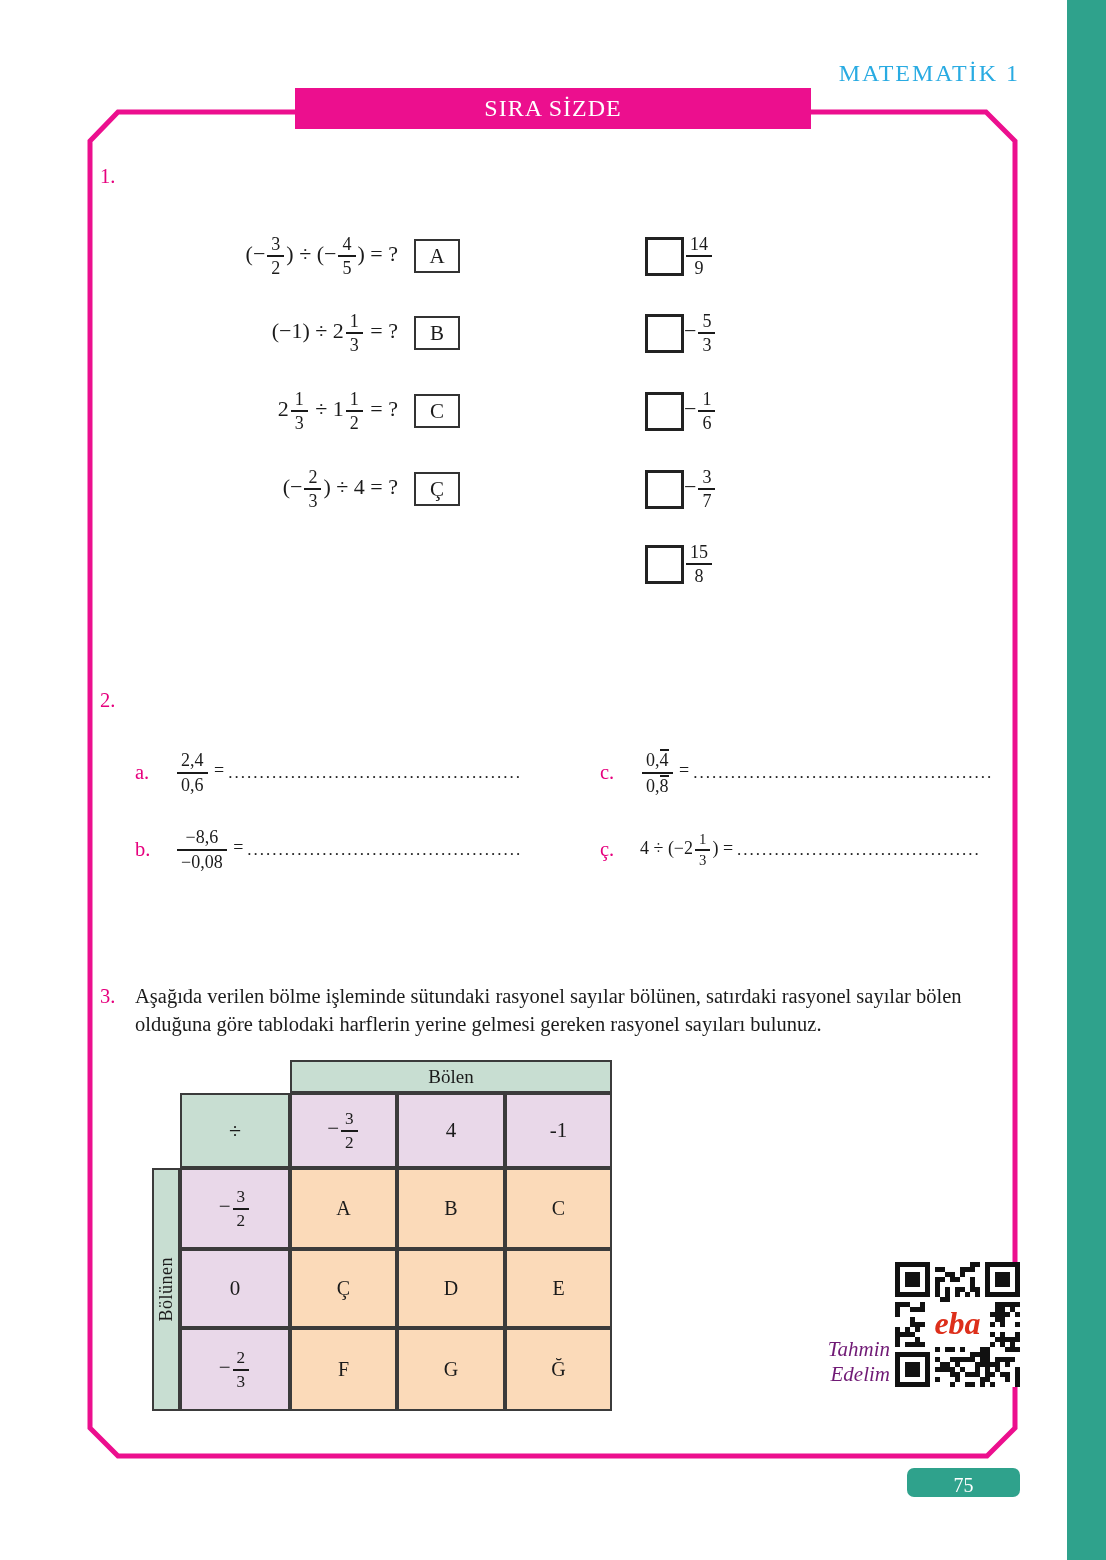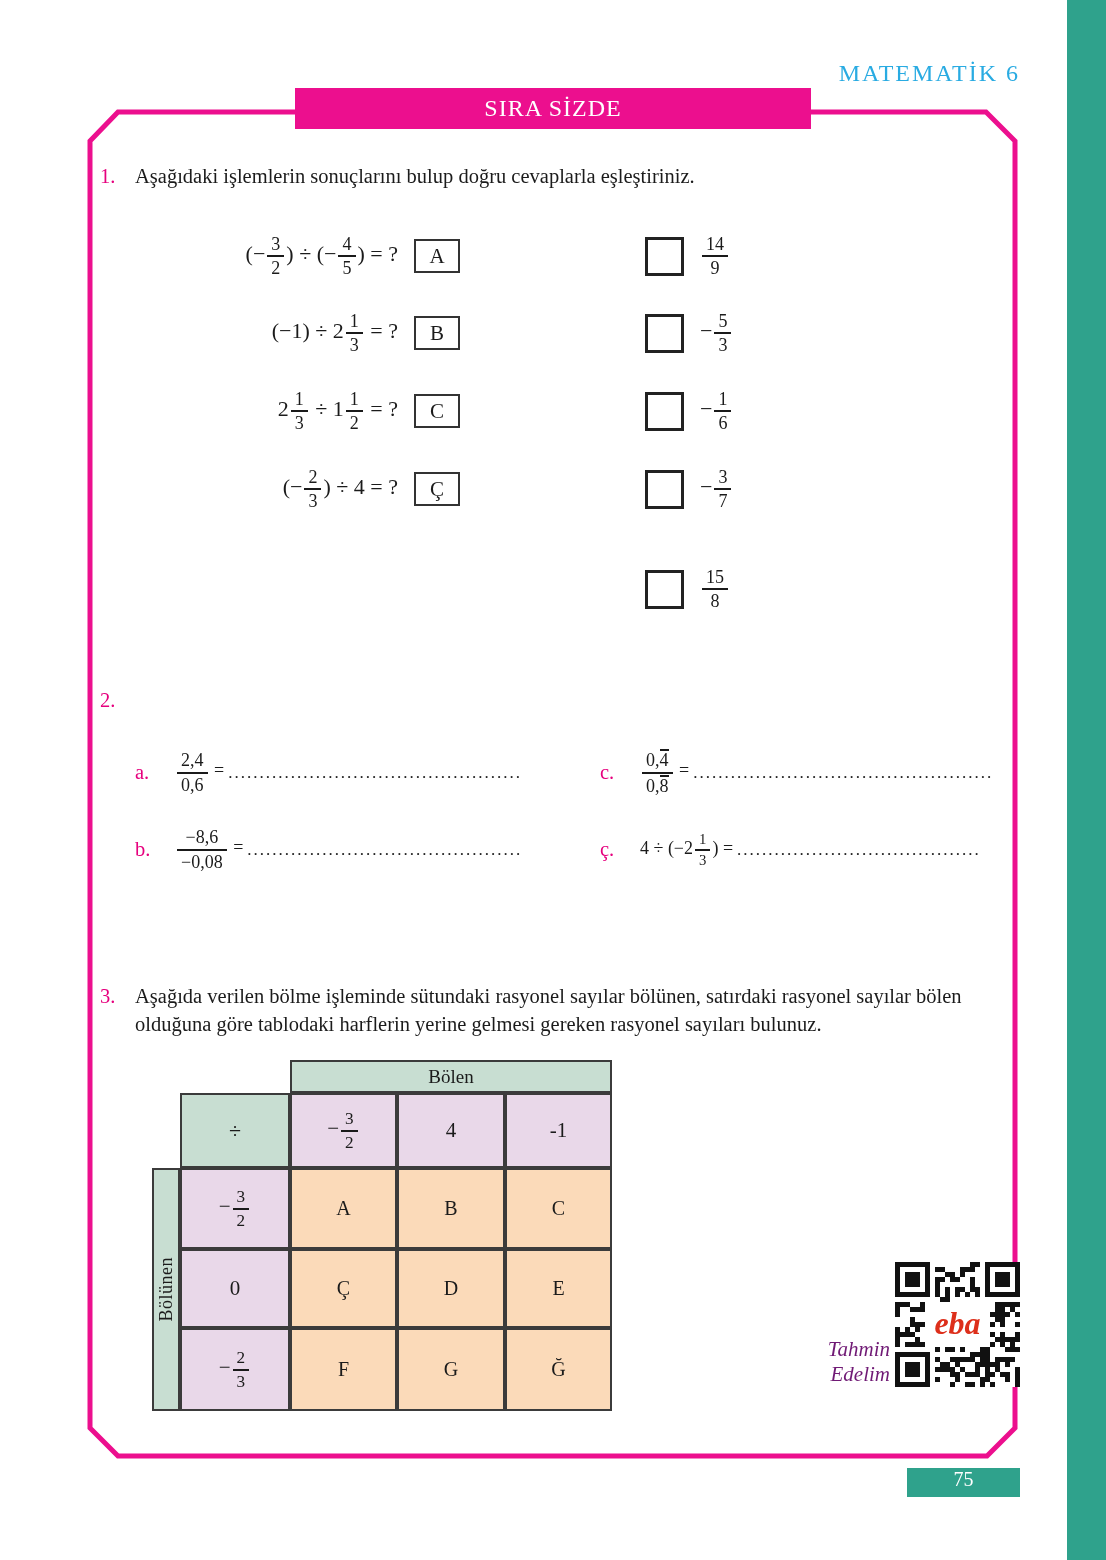--- a/index.html
+++ b/index.html
@@ -43,21 +43,21 @@
     display:inline-block; vertical-align:middle; text-align:center;
     line-height:1.12; font-size:0.82em; margin:0 2px;
   }
   .frac .num { display:block; border-bottom:2px solid #1a1a1a; padding:0 4px 1px; }
   .frac .den { display:block; padding:1px 4px 0; }
   .over { display:inline-block; border-top:2px solid #1a1a1a; line-height:1.05; }
 
   
   .q1row { display:flex; align-items:center; }
   .q1row.prob { left:160px; width:300px; justify-content:flex-end; gap:16px; height:64px; }
-  .q1row.ans  { left:645px; width:300px; gap:16px; height:64px; }
+  .q1row.ans  { left:645px; width:300px; height:64px; }
   .lbox {
     display:inline-flex; width:46px; height:34px; flex:0 0 46px;
     border:2px solid #333; align-items:center; justify-content:center;
     font-size:21px; background:#fff;
   }
   .mbox {
     display:inline-block; width:39px; height:39px; flex:0 0 39px;
     border:3px solid #222; background:#fff;
   }
 
@@ -90,41 +90,41 @@
   }
   .op-cell { font-size:22px; }
   .group-cell { font-size:19px; }
 
   
   .qr-caption { left:765px; top:1337px; width:125px; font-style:italic; font-size:21px; color:#701a75; text-align:right; }
   .qr-wrap { left:895px; top:1262px; width:125px; height:125px; }
   .page-badge {
     left:907px; top:1468px; width:113px; height:29px;
     background:#2fa28c; color:#ffffff;
-    display:flex; align-items:flex-start; justify-content:center;
+    display:flex; align-items:flex-end; justify-content:center;
     font-size:20px;
+    border-radius:7px;
   }
 </style>
 </head>
 <body>
 
 <div class="abs side-band"></div>
 
 <svg class="abs frame-svg" viewBox="0 0 1106 1560">
   <polygon points="118,112 986,112 1015,141 1015,1428 987,1456 118,1456 90,1428 90,141" fill="none" stroke="#ec0f8e" stroke-width="5"></polygon>
 </svg>
 
-<div class="abs course-label">MATEMATİK 6</div>
+<div class="abs course-label">MATEMATİK 1</div>
 <div class="abs banner">
   <span>SIRA SİZDE</span>
 </div>
 
 <div class="abs qhead q1head">
   <span class="qnum">1.</span>
-  <span>Aşağıdaki işlemlerin sonuçlarını bulup doğru cevaplarla eşleştiriniz.</span>
 </div>
 
 <div class="abs q1row prob" style="top:224px">
   <span class="expr">(−<span class="frac"><span class="num">3</span><span class="den">2</span></span>) ÷ (−<span class="frac"><span class="num">4</span><span class="den">5</span></span>) = ?</span>
   <span class="lbox">
       <span>A</span>
     </span>
 </div>
 <div class="abs q1row prob" style="top:301px">
   <span class="expr">(−1) ÷ 2<span class="frac"><span class="num">1</span><span class="den">3</span></span> = ?</span>
@@ -154,21 +154,21 @@
   <span class="expr">−<span class="frac"><span class="num">5</span><span class="den">3</span></span></span>
 </div>
 <div class="abs q1row ans" style="top:379px">
   <span class="mbox"></span>
   <span class="expr">−<span class="frac"><span class="num">1</span><span class="den">6</span></span></span>
 </div>
 <div class="abs q1row ans" style="top:457px">
   <span class="mbox"></span>
   <span class="expr">−<span class="frac"><span class="num">3</span><span class="den">7</span></span></span>
 </div>
-<div class="abs q1row ans" style="top:557px">
+<div class="abs q1row ans" style="top:532px">
   <span class="mbox"></span>
   <span class="expr"><span class="frac"><span class="num">15</span><span class="den">8</span></span></span>
 </div>
 
 <div class="abs qhead q2head">
   <span class="qnum">2.</span>
 </div>
 
 <div class="abs q2row bigfrac" style="left:135px;top:735px;width:440px">
   <span class="qlabel">a.</span>

